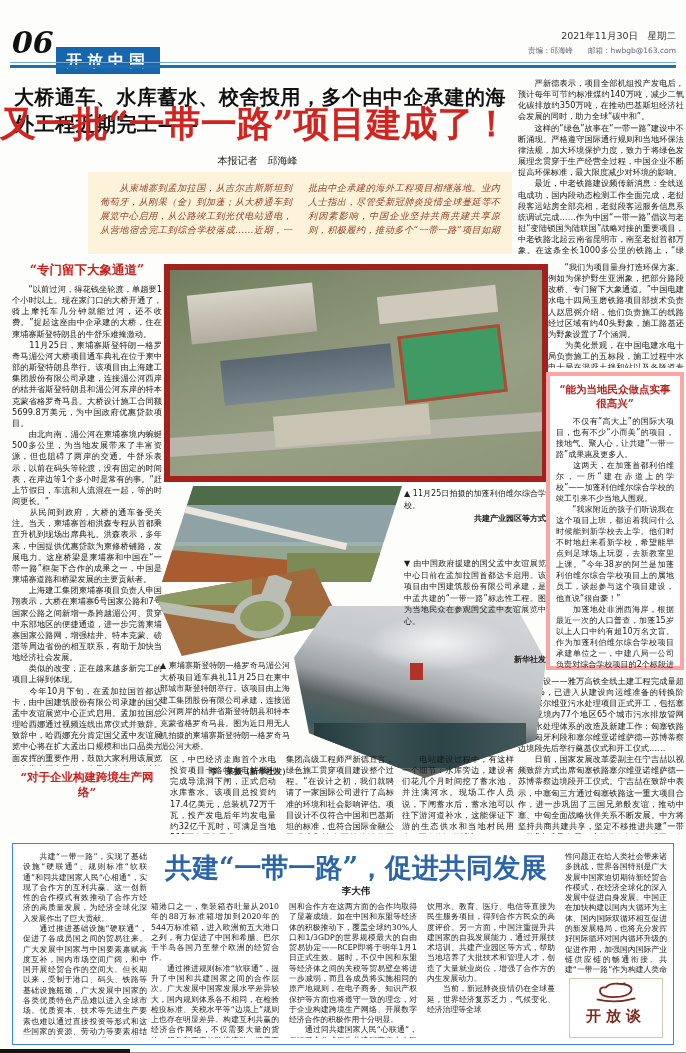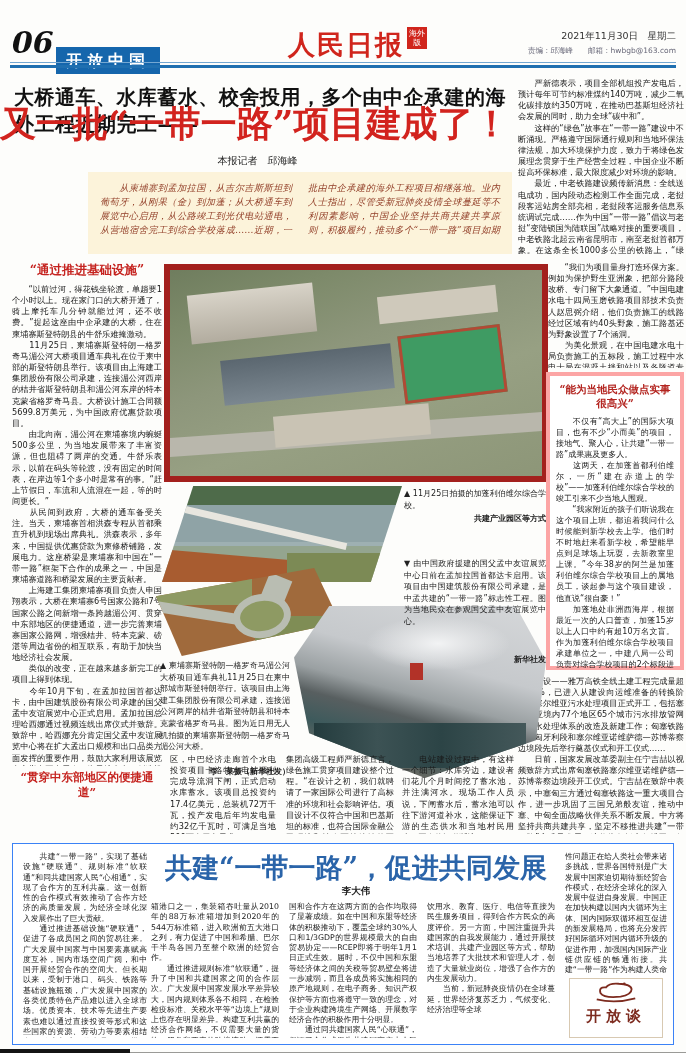--- a/index.html
+++ b/index.html
@@ -98,50 +98,47 @@
   .edge1{left:0;bottom:0;width:130px;height:4px;background:#141414;}
   .edge2{left:0;bottom:0;width:686px;height:1px;background:#9a9a97;}
 </style>
 </head>
 <body>
 
 <div id="page">
 
   <div class="abs pageno">06</div>
   <div class="abs secbox">开放中国</div>
-  <div class="abs masthead">
-    <span>人民日报</span><span class="edition">海外版</span>
-  </div>
   <div class="abs dateblk">
     <div>2021年11月30日　星期二</div>
     <div class="ed">责编：邱海峰　　邮箱：hwbgb@163.com</div>
   </div>
   <div class="abs rule1"></div>
   <div class="abs rule2"></div>
 
   <div class="abs kicker">大桥通车、水库蓄水、校舍投用，多个由中企承建的海外工程近期完工——</div>
   <div class="abs main-title">又一批“一带一路”项目建成了！</div>
   <div class="abs byline">本报记者　邱海峰</div>
   <div class="abs intro flow">　　从柬埔寨到孟加拉国，从吉尔吉斯斯坦到葡萄牙，从刚果（金）到加蓬；从大桥通车到展览中心启用，从公路竣工到光伏电站通电，从营地宿舍完工到综合学校落成……近期，一批由中企承建的海外工程项目相继落地。业内人士指出，尽管受新冠肺炎疫情全球蔓延等不利因素影响，中国企业坚持共商共建共享原则，积极履约，推动多个“一带一路”项目如期甚至提前完工，在助力相关国家经济发展、推动改善民生、加强环境保护、促进人文交流等方面贡献了中国力量。</div>
 
   <div class="abs sec1">
-    <h3 class="colhead">“通过推进基础设施”</h3>
+    <h3 class="colhead">“专门留下大象通道”</h3>
     <div class="flow body8">　　“以前过河，得花钱坐轮渡，单趟要1个小时以上。现在家门口的大桥开通了，骑上摩托车几分钟就能过河，还不收费。”提起这座由中企承建的大桥，住在柬埔寨斯登特朗县的牛舒乐难掩激动。
 　　11月25日，柬埔寨斯登特朗—格罗奇马湄公河大桥项目通车典礼在位于柬中部的斯登特朗县举行。该项目由上海建工集团股份有限公司承建，连接湄公河西岸的桔井省斯登特朗县和湄公河东岸的特本克蒙省格罗奇马县。大桥设计施工合同额5699.8万美元，为中国政府优惠贷款项目。
 　　由北向南，湄公河在柬埔寨境内蜿蜒500多公里，为当地发展带来了丰富资源，但也阻碍了两岸的交通。牛舒乐表示，以前在码头等轮渡，没有固定的时间表，在岸边等1个多小时是常有的事。“赶上节假日，车流和人流混在一起，等的时间更长。”
 　　从民间到政府，大桥的通车备受关注。当天，柬埔寨首相洪森专程从首都乘直升机到现场出席典礼。洪森表示，多年来，中国提供优惠贷款为柬修桥铺路，发展电力。这座桥梁是柬埔寨和中国在“一带一路”框架下合作的成果之一，中国是柬埔寨道路和桥梁发展的主要贡献者。
 　　上海建工集团柬埔寨项目负责人申国翔表示，大桥在柬埔寨6号国家公路和7号国家公路之间新增一条跨越湄公河、贯穿中东部地区的便捷通道，进一步完善柬埔寨国家公路网，增强桔井、特本克蒙、磅湛等周边省份的相互联系，有助于加快当地经济社会发展。
 　　类似的改变，正在越来越多新完工的项目上得到体现。
 　　今年10月下旬，在孟加拉国首都达卡，由中国建筑股份有限公司承建的国父孟中友谊展览中心正式启用。孟加拉国总理哈西娜通过视频连线出席仪式并致辞。致辞中，哈西娜充分肯定国父孟中友谊展览中心将在扩大孟出口规模和出口品类方面发挥的重要作用，鼓励大家利用该展览中心举办更多展会，为孟扩大出口创造机会。
 　　据悉，该项目为中国政府援建项目，是中孟共建的“一带一路”标志性工程。项目建筑用地总面积为8万平方米，包含约800个展位的展览馆主体、公共和技术配套设施。该项目负责人介绍，项目的建成可以缓解当地举办大型国际会展会议缺乏场地的压力，推动孟加拉国出口和整体经济社会发展。此外，在建设过程中，项目累计为当地提供了2000多个工作岗位，开展技术培训超过1000人次，培养了一批建筑技术人才，如今已成为当地基础设施建设的后备力量。
 　　对此，属地员工沙伊夫·阿罗斯深有感触，“中国建筑不仅给我们提供了工作岗位，而且教会了我们很多技能。一些原本只会干苦力活的普通工人，通过参与项目建设和培训学到了技能，转变成了技术工人。”</div>
   </div>
 
   <div class="abs sec2">
-    <h3 class="colhead" style="font-size:11.5px">“贯穿中东部地区的便捷通道”</h3>
+    <h3 class="colhead" style="font-size:11.5px">“对于企业构建跨境生产网络”</h3>
   </div>
 
   <div class="abs ph school">
     <div class="s-road"></div>
     <div class="s-b1"></div>
     <div class="s-b2"></div>
     <div class="s-b3"></div>
     <div class="s-court"></div>
     <div class="s-b4"></div>
   </div>

